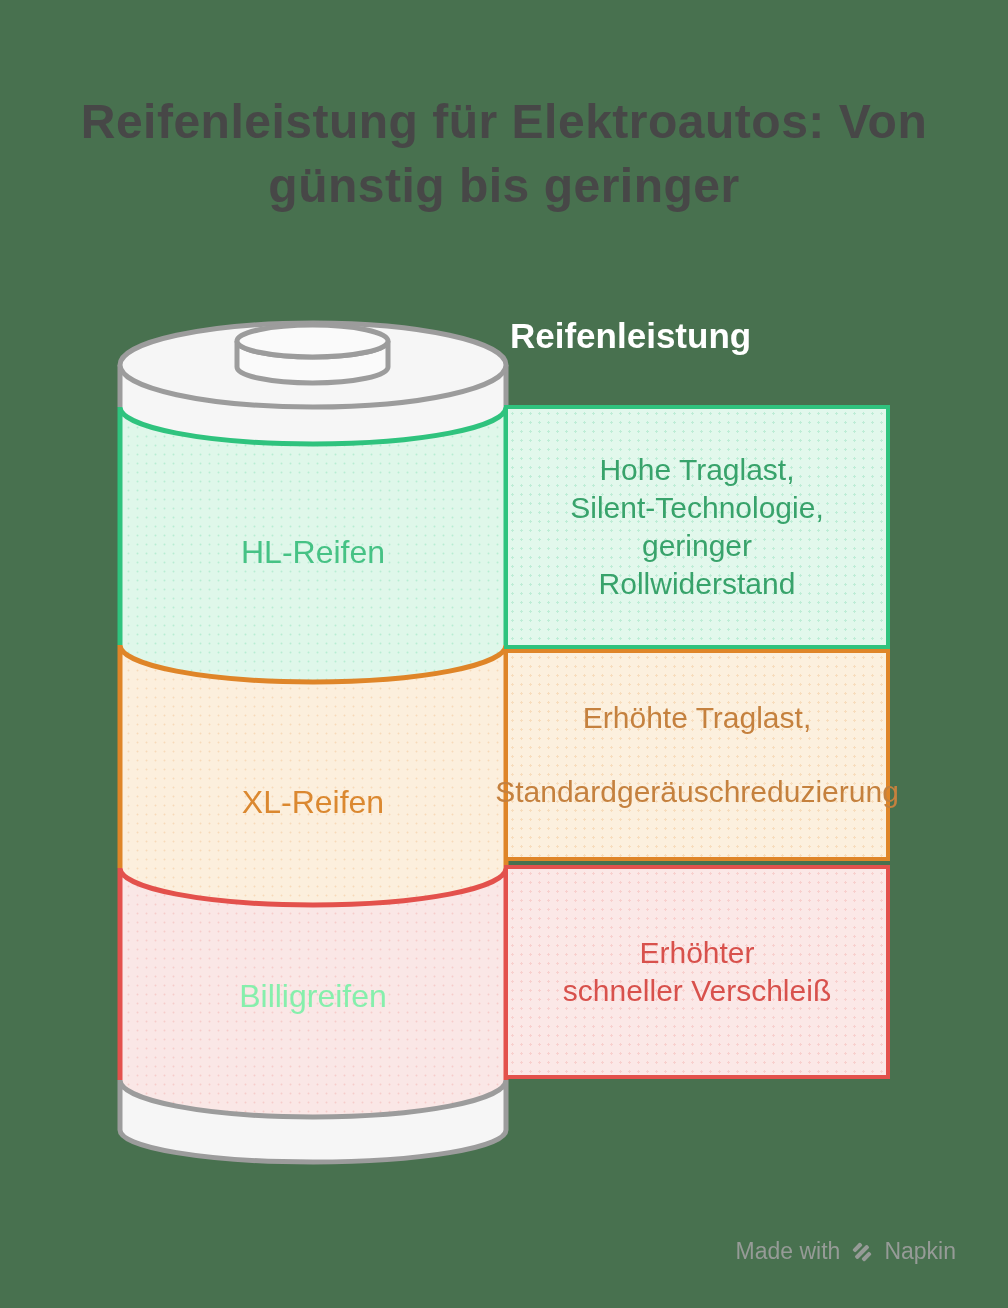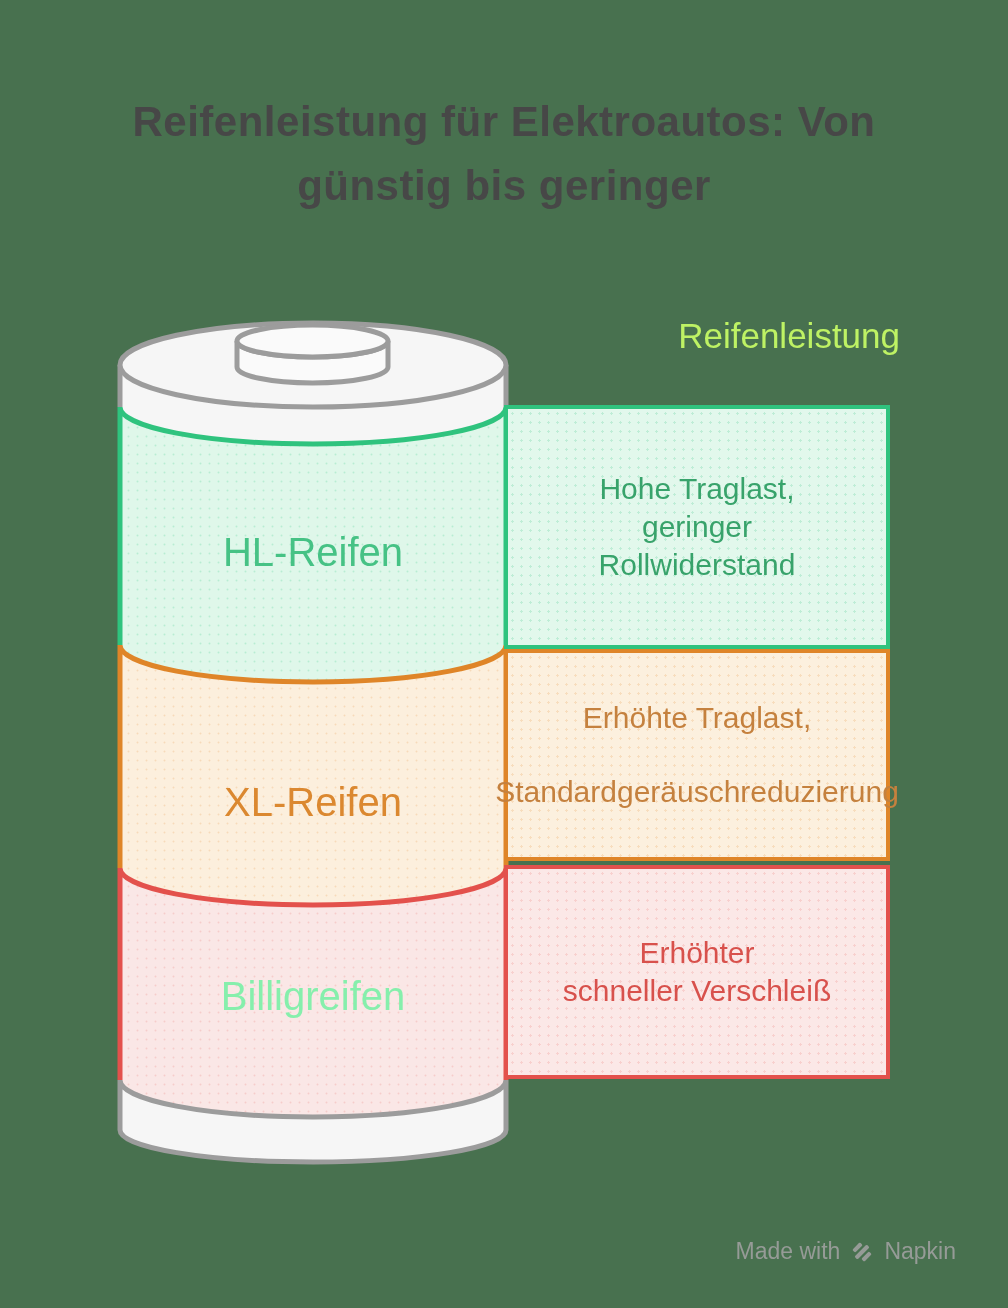--- a/index.html
+++ b/index.html
@@ -6,31 +6,31 @@
   .canvas{
     position:relative;
     width:1008px;height:1308px;
     background:#48714F;
     font-family:"Liberation Sans", sans-serif;
     overflow:hidden;
   }
   .title{
     position:absolute;top:90px;left:0;width:1008px;
     text-align:center;
-    font-size:42px;line-height:64px;font-weight:bold;
+    font-size:48px;line-height:64px;font-weight:bold;
     color:#474747;letter-spacing:0.5px;
   }
   .col-header{
     position:absolute;left:510px;top:316px;width:390px;
-    text-align:right;font-size:35px;font-weight:400;color:#bef264;
+    text-align:left;font-size:35px;font-weight:700;color:#ffffff;
   }
   .battery-svg{position:absolute;left:115px;top:315px;}
   .seg-label{
     position:absolute;left:120px;width:386px;text-align:center;
-    font-size:40px;line-height:52px;font-weight:400;
+    font-size:32px;line-height:52px;font-weight:400;
   }
   .seg-label.hl{top:526px;color:#46C285;}
   .seg-label.xl{top:776px;color:#DB8830;}
   .seg-label.billig{top:970px;color:#86efac;}
   .info-card{
     position:absolute;left:504px;width:386px;
     box-sizing:border-box;border-style:solid;border-width:4px;
     display:flex;flex-direction:column;align-items:center;justify-content:center;
     font-size:30px;line-height:38px;text-align:center;
     background-size:9px 9px;
@@ -109,20 +109,21 @@
     <path d="M122,26 L122,52 A75.5,16 0 0 0 273,52 L273,26 A75.5,16 0 0 1 122,26 Z" fill="#FAFAFA" stroke="#9C9C9C" stroke-width="5"></path>
     <ellipse cx="197.5" cy="26" rx="75.5" ry="16" fill="#FAFAFA" stroke="#9C9C9C" stroke-width="5"></ellipse>
   </svg>
 
   <div class="seg-label hl">HL-Reifen</div>
   <div class="seg-label xl">XL-Reifen</div>
   <div class="seg-label billig">Billigreifen</div>
 
   <div class="info-card card-hl">
     <div>Hohe Traglast,</div>
+    <div>Silent-Technologie,</div>
     <div>geringer</div>
     <div>Rollwiderstand</div>
   </div>
 
   <div class="info-card card-xl">
     <div>Erhöhte Traglast,</div>
     <div>Standardgeräuschreduzierung</div>
   </div>
 
   <div class="info-card card-budget">

